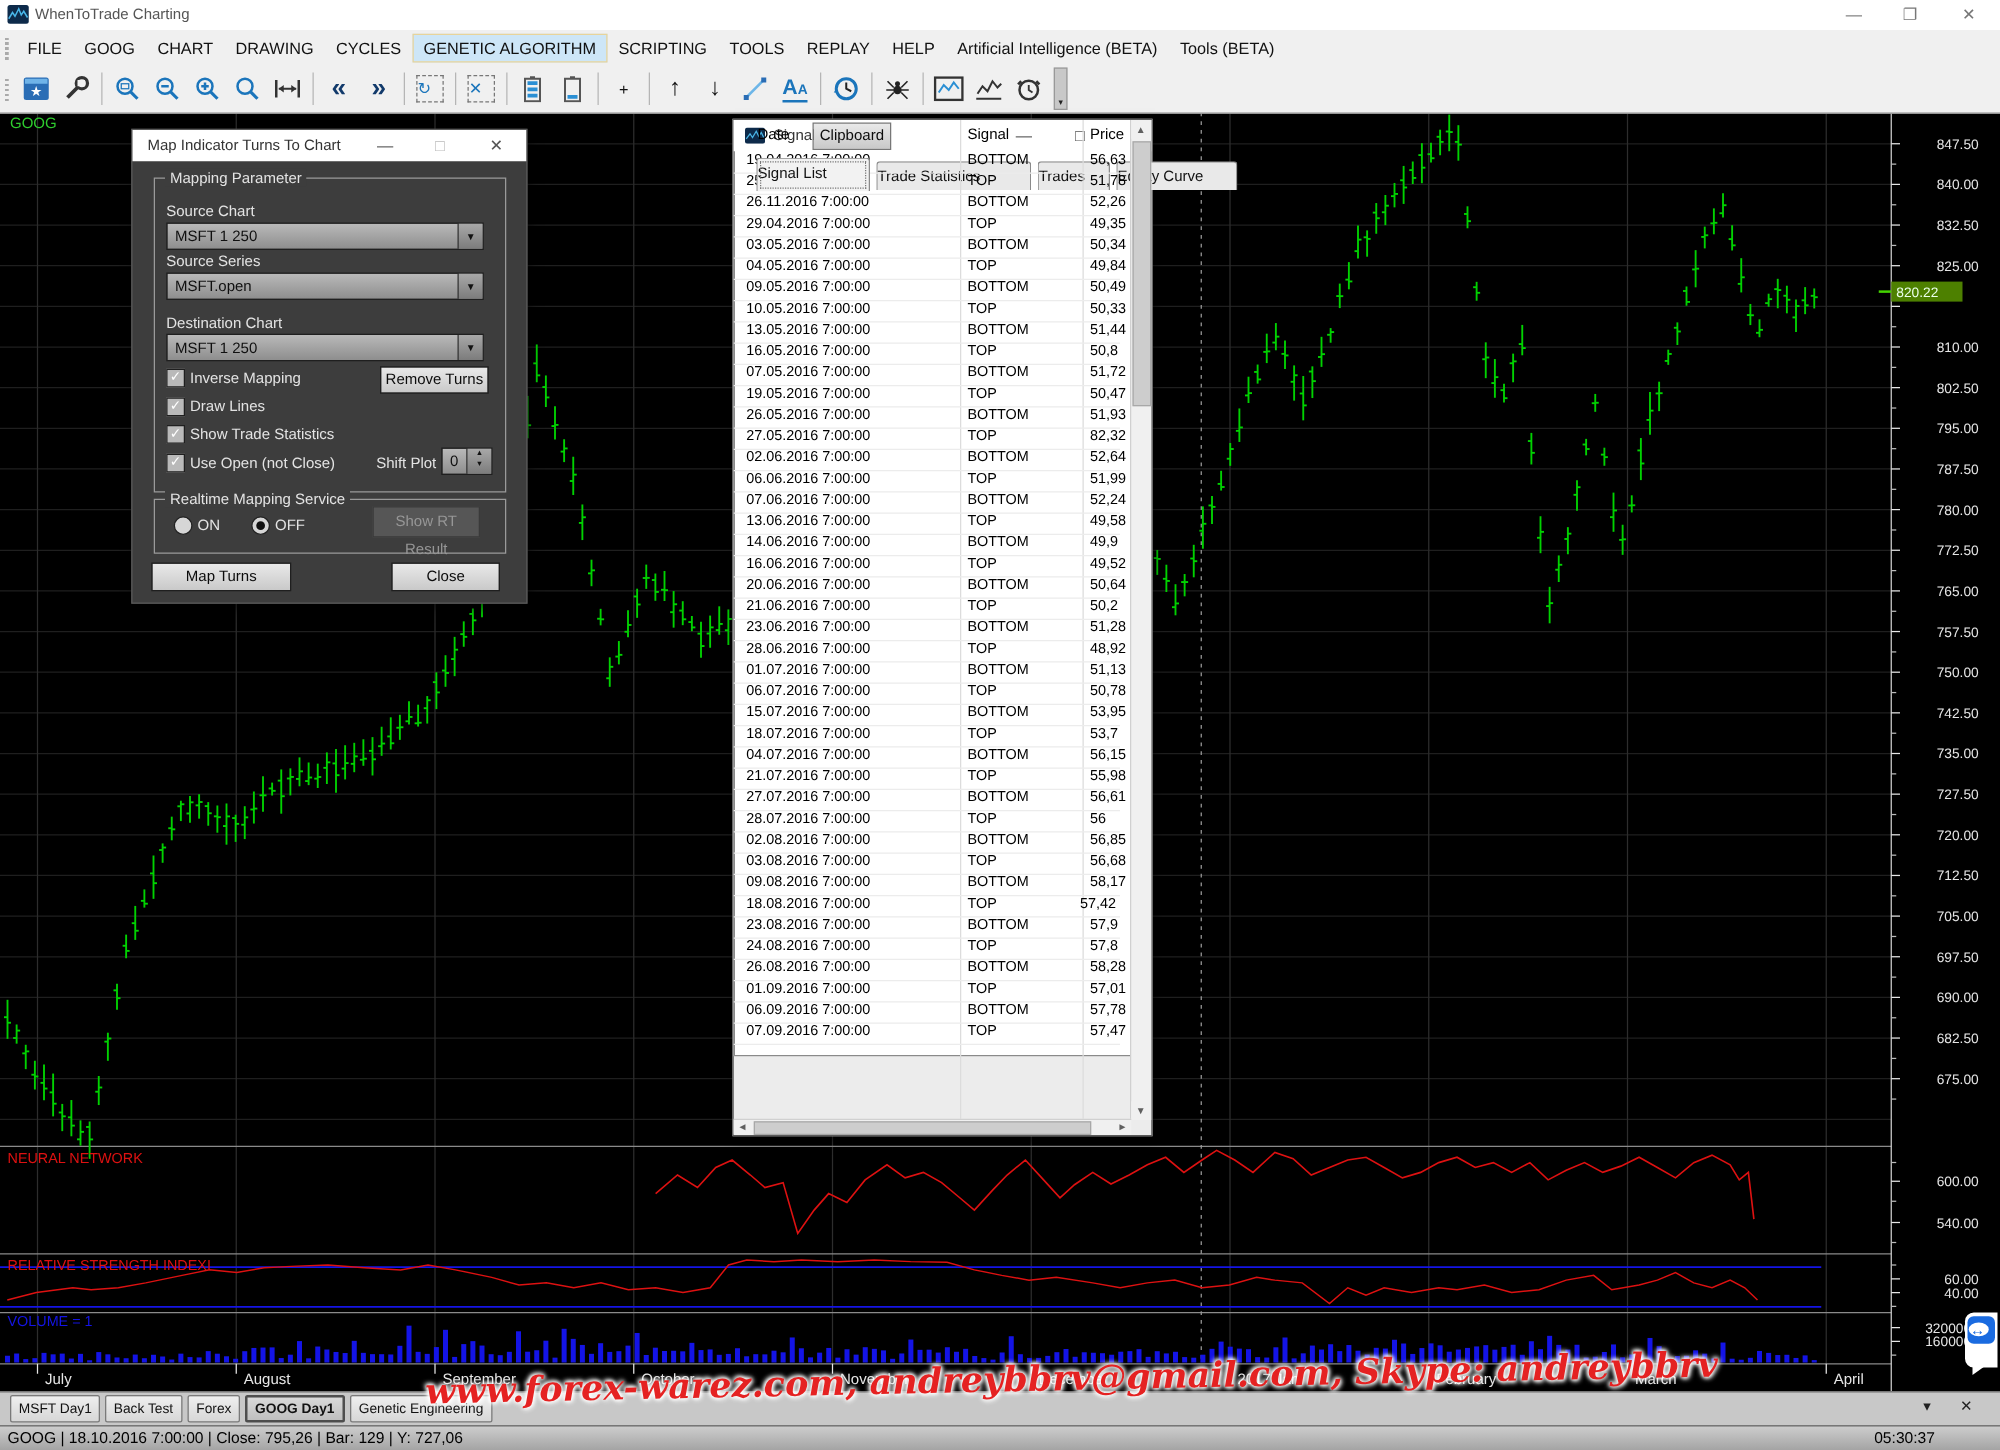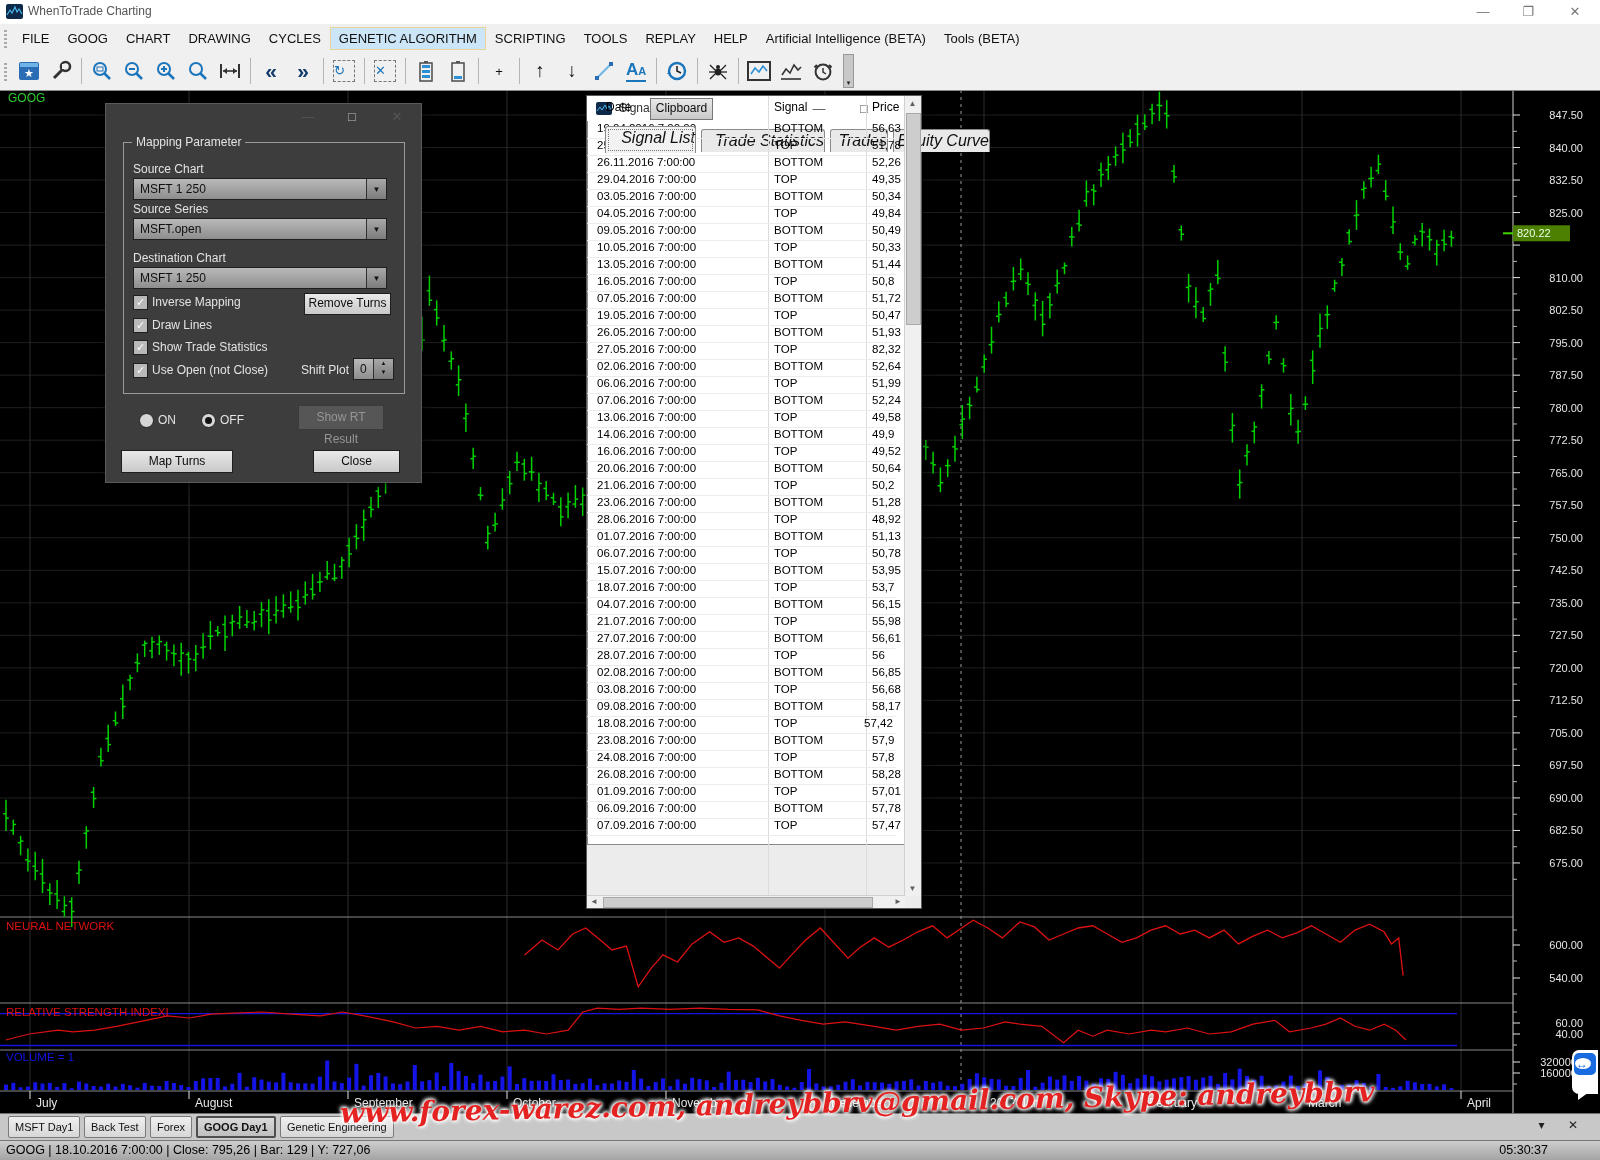--- a/index.html
+++ b/index.html
@@ -30,21 +30,21 @@
   .grp>span{position:absolute;left:8px;top:-8px;background:#3d3d3d;padding:0 4px;color:#e3e3e3;font-size:12px;}
   .mlabel{position:absolute;color:#e3e3e3;font-size:12px;}
   .combo{position:absolute;height:22px;background:linear-gradient(#b9b9b9,#8e8e8e);border:1px solid #1f1f1f;color:#101010;font-size:12px;line-height:21px;padding-left:6px;box-sizing:border-box;}
   .combo .cbtn{position:absolute;right:0;top:0;bottom:0;width:19px;background:linear-gradient(#a8a8a8,#7c7c7c);border-left:1px solid #303030;color:#111;font-size:8px;text-align:center;line-height:21px;}
   .chk{position:absolute;width:13px;height:13px;background:#b9b9b9;border:1px solid #1f1f1f;color:#fff;font-size:11px;line-height:12px;text-align:center;}
   .sbtn{position:absolute;background:linear-gradient(#e9e9e9,#c9c9c9);border:1px solid #1f1f1f;color:#0c0c0c;font-size:12px;text-align:center;}
   .radio{position:absolute;width:13px;height:13px;border-radius:50%;background:#d6d6d6;border:1px solid #222;}
   .radio.sel::after{content:"";position:absolute;left:3px;top:3px;width:7px;height:7px;border-radius:50%;background:#111;}
   
   #sigdlg{left:586px;top:95px;width:334px;height:812px;background:#ececec;}
-  .tab{position:absolute;top:33px;height:23px;background:#e9e9e9;border:1px solid #8a8a8a;border-bottom:none;border-radius:3px 3px 0 0;font-size:16px;color:#111;text-align:right;line-height:22px;box-sizing:border-box;font-style:italic;}
+  .tab{position:absolute;top:33px;height:23px;background:#e9e9e9;border:1px solid #8a8a8a;border-bottom:none;border-radius:3px 3px 0 0;font-size:12px;color:#111;text-align:left;line-height:22px;box-sizing:border-box;}
   .tab.active{top:30px;height:27px;background:#f2f2f2;font-weight:normal;z-index:2;}
   .tab.active::after{content:"";position:absolute;left:2px;top:2px;right:2px;bottom:2px;border:1px dotted #777;}
   #sigtable{left:6px;top:59px;width:327px;height:749px;background:#fff;border:1px solid #8a8a8a;box-sizing:border-box;}
   .colline{position:absolute;top:0;bottom:12px;width:1px;background:#dcdcdc;}
   .hdr{position:absolute;top:4px;font-size:12px;color:#000;}
   .sigrow{position:absolute;left:0;width:309px;height:17px;border-bottom:1px solid #ececec;font-size:11.5px;color:#000;}
   .sigrow span{position:absolute;top:1px;white-space:nowrap;}
   .vscroll{position:absolute;right:0;top:0;width:16px;bottom:12px;background:#f0f0f0;border-left:1px solid #d0d0d0;}
   .hscroll{position:absolute;left:0;right:16px;bottom:0;height:12px;background:#f0f0f0;border-top:1px solid #d0d0d0;}
   .sarrow{position:absolute;background:#f0f0f0;color:#606060;font-size:8px;text-align:center;}
@@ -1606,20 +1606,23 @@
         <circle cx="11" cy="12" r="7.4" fill="none" stroke="#333" stroke-width="2"></circle>
         <path d="M11 8 v4 l3 2" stroke="#333" stroke-width="1.5" fill="none"></path>
         <line x1="5" y1="5" x2="2.5" y2="7.5" stroke="#333" stroke-width="2.2"></line>
         <line x1="17" y1="5" x2="19.5" y2="7.5" stroke="#333" stroke-width="2.2"></line>
       </svg>
     </div>
     <div style="width: 9px; height: 32px; background: rgb(200, 200, 200); border: 1px solid rgb(153, 153, 153); margin-left: 4px; font-size: 7px; color: rgb(34, 34, 34); text-align: center; line-height: 56px;">▾</div>
   </div>
 
 <div id="mapdlg" class="abs dlg" style="z-index:10">
+  <div class="dlg-title">
+    <span style="padding-left:12px">Map Indicator Turns To Chart</span>
+  </div>
   <div class="dlg-btn" style="left:185px">—</div>
   <div class="dlg-btn" style="left:229px;color:#bbb">□</div>
   <div class="dlg-btn" style="left:274px">✕</div>
 
   <div class="grp" style="left:17px;top:38px;width:280px;height:250px">
     <span>Mapping Parameter</span>
   </div>
   <div class="mlabel" style="left:27px;top:58px">Source Chart</div>
   <div class="combo" style="left:27px;top:74px;width:254px">
     <span>MSFT  1 250</span>
@@ -1645,20 +1648,23 @@
       <div class="chk" style="left:27px;top:258.5px">✓</div>
     <div class="mlabel" style="left:46px;top:258.5px">Use Open (not Close)</div>
     </div>
   <div class="sbtn" style="left:198px;top:189px;width:85px;height:20px;line-height:19px">Remove Turns</div>
   <div class="mlabel" style="left:195px;top:259px">Shift Plot</div>
   <div class="combo" style="left:247px;top:254px;width:41px">
     <span>0</span>
     <span class="cbtn" style="font-size:6px;line-height:9px">▲<br>▼</span>
   </div>
 
+  <div class="grp" style="left:17px;top:295px;width:280px;height:42px">
+    <span>Realtime Mapping Service</span>
+  </div>
   <div class="radio" style="left:33px;top:309px"></div>
   <div class="mlabel" style="left:52px;top:309px">ON</div>
   <div class="radio sel" style="left:95px;top:309px"></div>
   <div class="mlabel" style="left:114px;top:309px">OFF</div>
   <div class="sbtn" style="left:192px;top:301px;width:84px;height:23px;line-height:22px;background:#565656;color:#969696;border-color:#3a3a3a">Show RT Result</div>
 
   <div class="sbtn" style="left:15px;top:346px;width:110px;height:21px;line-height:20px">Map Turns</div>
   <div class="sbtn" style="left:207px;top:346px;width:85px;height:21px;line-height:20px">Close</div>
 </div>
 

